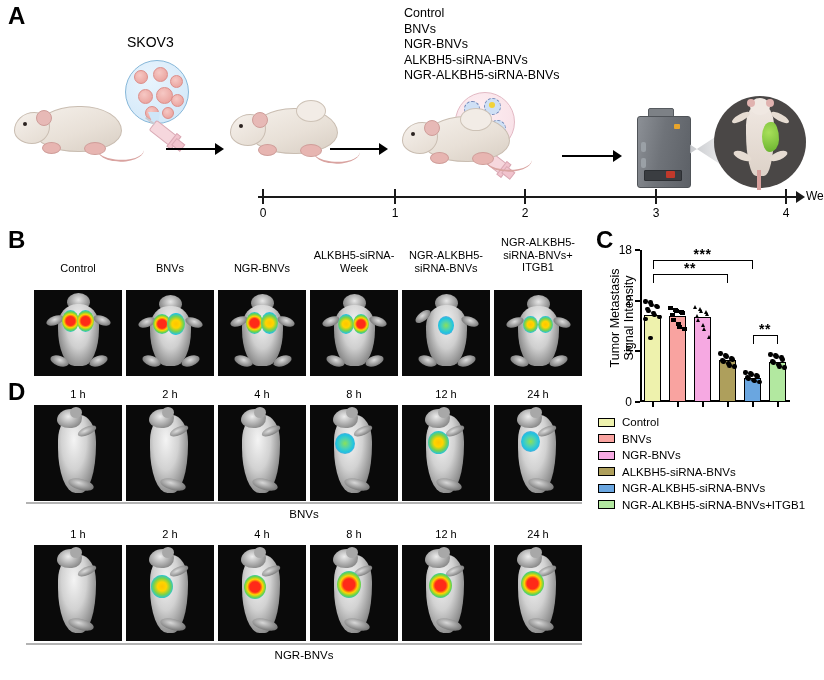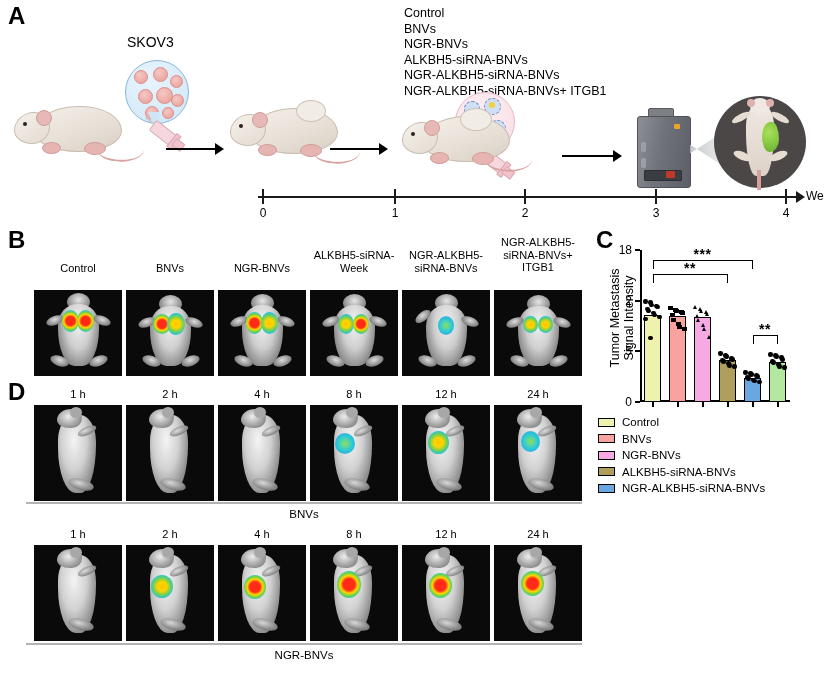--- a/index.html
+++ b/index.html
@@ -101,21 +101,20 @@
 
 <div id="panelA">
   <div class="panel-letter" style="left:8px;top:4px;">A</div>
 
   <div class="treat-list">
     <div>Control</div>
     <div>BNVs</div>
     <div>NGR-BNVs</div>
     <div>ALKBH5-siRNA-BNVs</div>
     <div>NGR-ALKBH5-siRNA-BNVs</div>
-    <div>NGR-ALKBH5-siRNA-BNVs+ ITGB1</div>
   </div>
 
   <div class="skov-lab" style="left:127px;top:34px;">SKOV3</div>
 
   <div class="bubble" style="left:125px;top:60px;width:62px;height:62px;background:radial-gradient(circle at 38% 30%,#e8f4fd,#cfe6f8);border:1px solid #86b7d9;">
     <div class="cellv" style="left:8px;top:9px;width:12px;height:12px;background:radial-gradient(circle at 40% 35%,#f6c8c4,#e79b96);border:1px solid #dd8d88;"></div>
     <div class="cellv" style="left:27px;top:6px;width:13px;height:13px;background:radial-gradient(circle at 40% 35%,#f6c8c4,#e79b96);border:1px solid #dd8d88;"></div>
     <div class="cellv" style="left:44px;top:14px;width:11px;height:11px;background:radial-gradient(circle at 40% 35%,#f6c8c4,#e79b96);border:1px solid #dd8d88;"></div>
     <div class="cellv" style="left:12px;top:28px;width:13px;height:13px;background:radial-gradient(circle at 40% 35%,#f6c8c4,#e79b96);border:1px solid #dd8d88;"></div>
     <div class="cellv" style="left:30px;top:26px;width:15px;height:15px;background:radial-gradient(circle at 40% 35%,#f6c8c4,#e79b96);border:1px solid #dd8d88;"></div>
@@ -429,20 +428,24 @@
       <span class="lg-tx">NGR-BNVs</span>
     </div>
     <div class="lg-row">
       <span class="lg-sw" style="background: rgb(174, 159, 92);"></span>
       <span class="lg-tx">ALKBH5-siRNA-BNVs</span>
     </div>
     <div class="lg-row">
       <span class="lg-sw" style="background: rgb(106, 166, 224);"></span>
       <span class="lg-tx">NGR-ALKBH5-siRNA-BNVs</span>
     </div>
+    <div class="lg-row">
+      <span class="lg-sw" style="background: rgb(178, 232, 160);"></span>
+      <span class="lg-tx">NGR-ALKBH5-siRNA-BNVs+ITGB1</span>
+    </div>
   </div>
 </div>
 
 <div id="panelD">
   <div class="panel-letter" style="left:8px;top:0px;">D</div>
 
   <div class="d-hdr" style="left:34px;top:8px;width:88px;">1 h</div>
   <div class="d-hdr" style="left:126px;top:8px;width:88px;">2 h</div>
   <div class="d-hdr" style="left:218px;top:8px;width:88px;">4 h</div>
   <div class="d-hdr" style="left:310px;top:8px;width:88px;">8 h</div>

